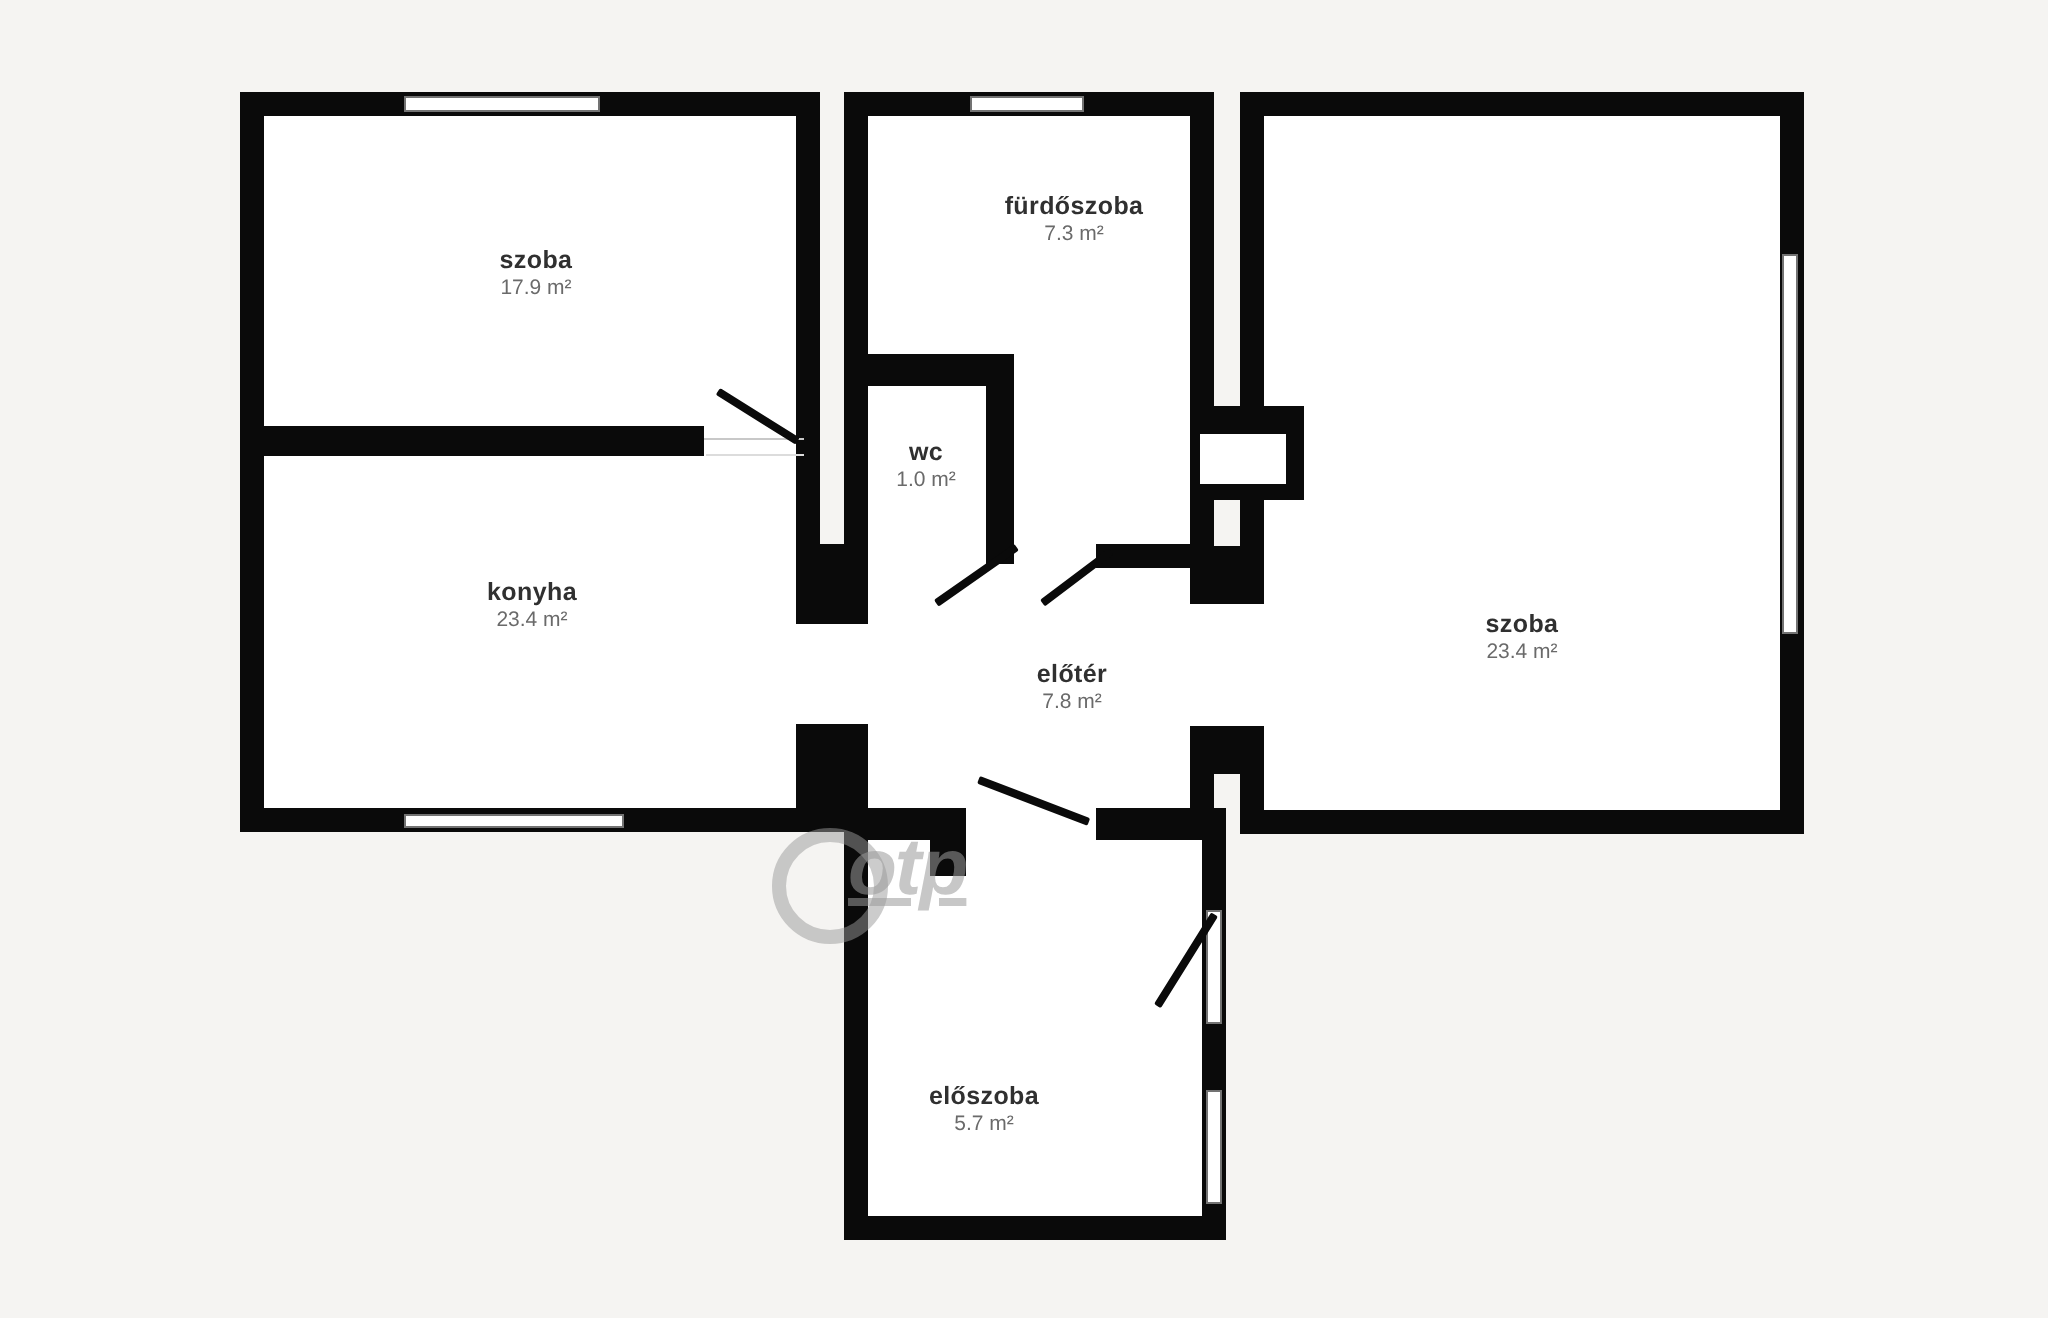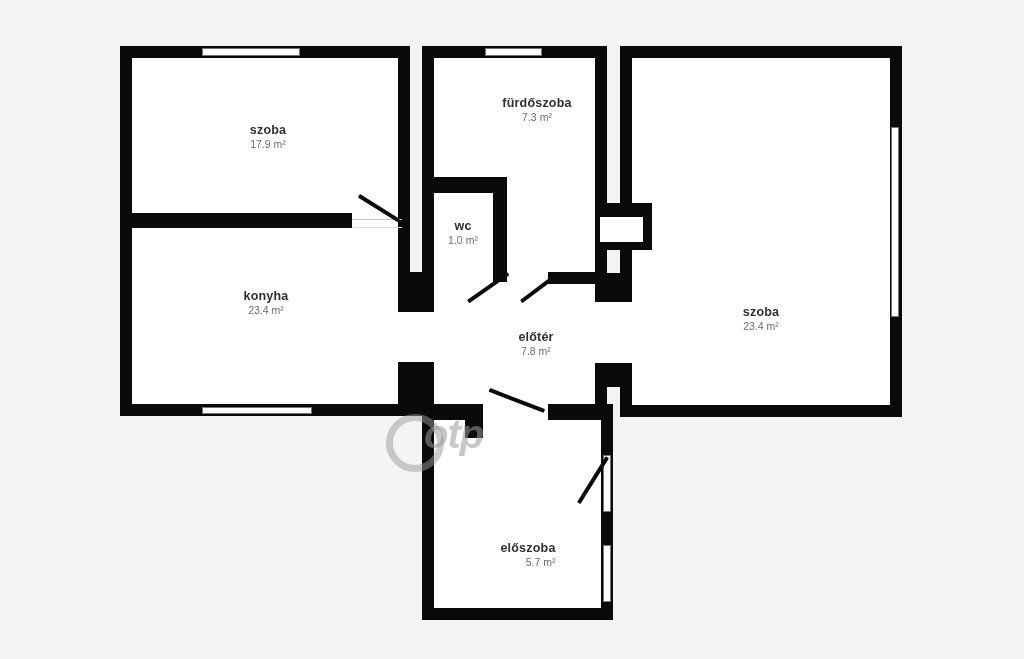--- a/index.html
+++ b/index.html
@@ -102,21 +102,21 @@
     <div class="room-area">23.4 m²</div>
   </div>
   <div class="room-label" style="left:536px;top:330px;">
     <div class="room-name">előtér</div>
     <div class="room-area">7.8 m²</div>
   </div>
   <div class="room-label" style="left:761px;top:305px;">
     <div class="room-name">szoba</div>
     <div class="room-area">23.4 m²</div>
   </div>
-  <div class="room-label" style="left:528px;top:541px;text-align:right;">
+  <div class="room-label" style="left:492px;top:541px;">
     <div class="room-name">előszoba</div>
     <div class="room-area">5.7 m²</div>
   </div>
 
   <div class="wm-ring" style="left:386px;top:414px;"></div>
-  <div class="wm" style="left:424px;top:412px;font-size:40px;letter-spacing:-1px;">otp</div>
+  <div class="wm" style="left:424px;top:412px;font-size:40px;letter-spacing:-1px;text-decoration:underline;">otp</div>
 
 </div>
 
 </body></html>

